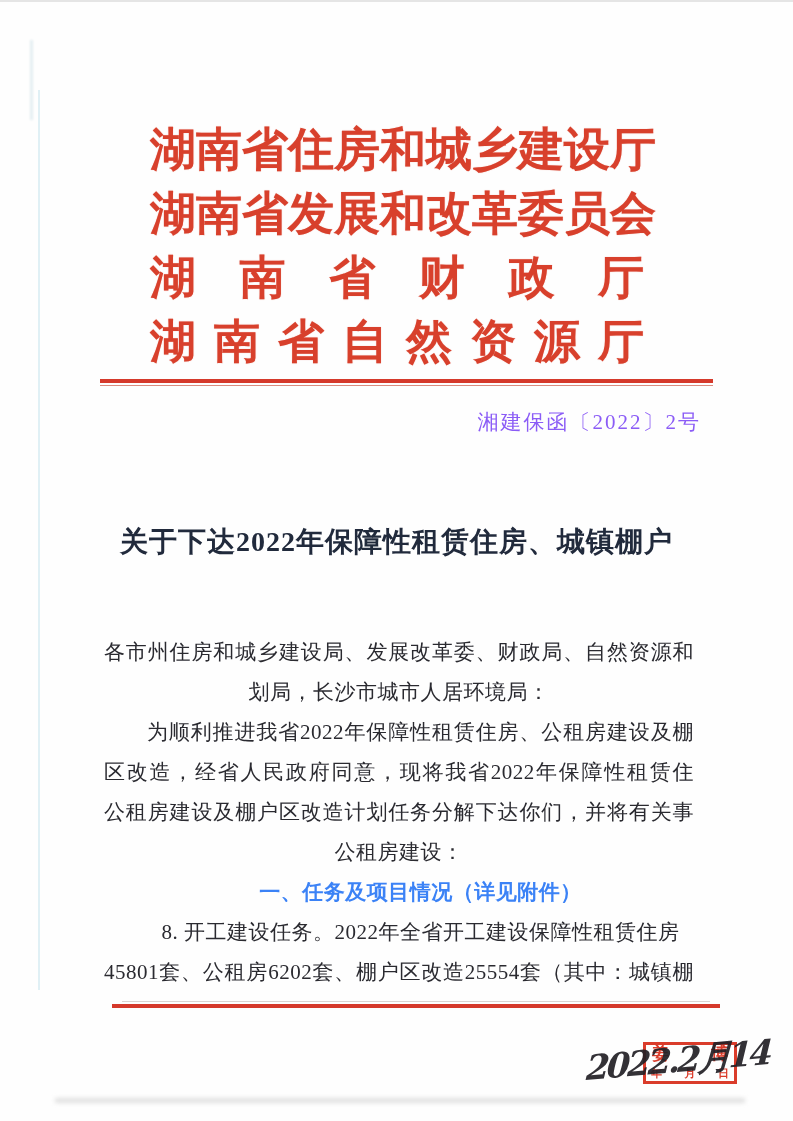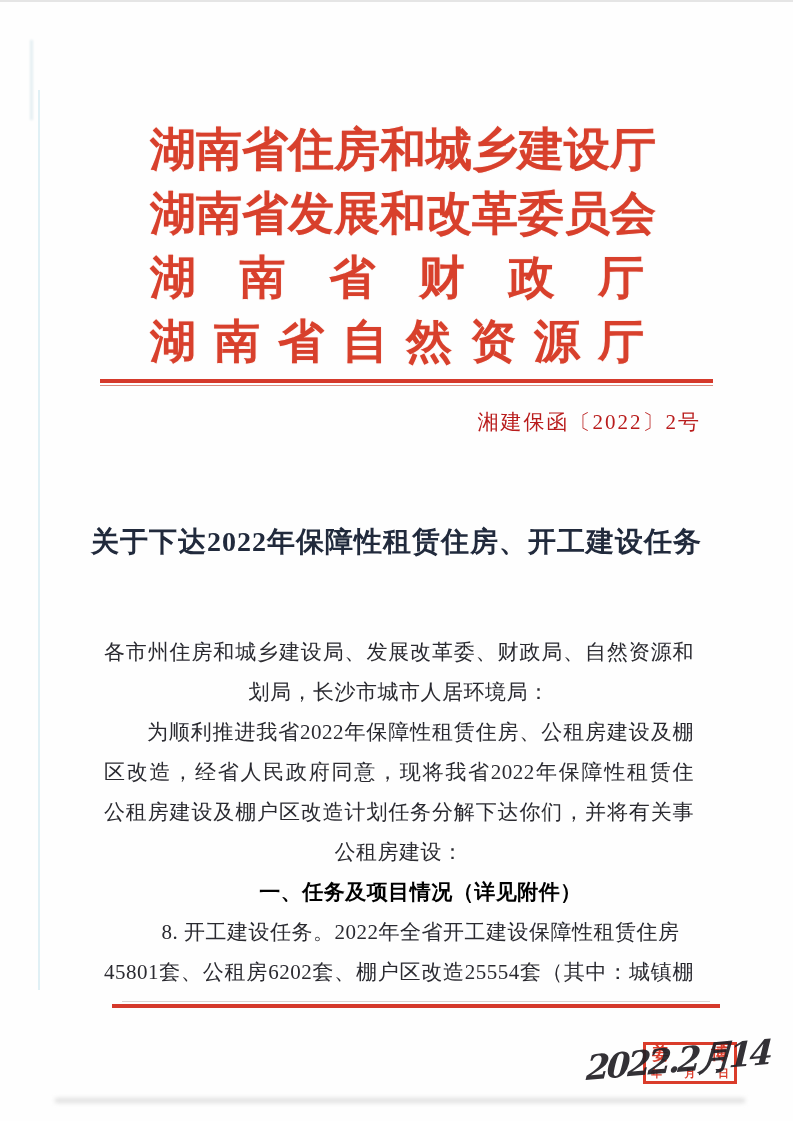--- a/index.html
+++ b/index.html
@@ -26,42 +26,42 @@
     height:64px;align-items:center;
     font-size:46px;line-height:64px;
     white-space:nowrap;
     text-shadow:0 0 1px rgba(216,64,44,.45);
   }
   .rule-double{position:absolute;left:100px;top:379px;width:613px;height:4px;background:#d5392b;}
   .rule-double::after{content:"";position:absolute;left:0;top:6px;width:613px;height:1px;background:#d98c80;}
 
   .doc-number{
     position:absolute;right:92px;top:408px;
-    font-size:21px;color:#b91c1c;letter-spacing:2px;
+    font-size:21px;color:#8b5cf6;letter-spacing:2px;
   }
 
   .doc-title{
     position:absolute;left:70px;top:516px;width:653px;
     text-align:center;color:#212a3c;font-weight:bold;
     font-size:28px;line-height:52px;letter-spacing:1px;
   }
 
   .body-text{
     position:absolute;left:104px;top:632px;width:590px;
     color:#2a2a30;font-size:21px;
   }
   .b-line{
     height:40px;line-height:40px;white-space:nowrap;
     letter-spacing:.5px;
     text-align:center;
   }
   .b-line.full{text-align:justify;text-align-last:justify;white-space:normal;overflow:hidden;}
   .b-line.indent{padding-left:43px;}
   .b-line.indent.full{text-align-last:justify;}
-  .b-line.bold{font-weight:bold;color:#000000;}
+  .b-line.bold{font-weight:bold;color:#3b82f6;}
 
   .rule-bottom{position:absolute;left:112px;top:1004px;width:608px;height:4px;background:#d5392b;}
   .rule-bottom::before{content:"";position:absolute;left:10px;top:-3px;width:588px;height:1px;background:#c9c2be;opacity:.7;}
 
   
   .stamp{
     position:absolute;left:643px;top:1042px;width:94px;height:42px;
     border:3px solid #da3c2b;box-sizing:border-box;
     display:flex;flex-direction:column;justify-content:space-between;
     background:rgba(255,255,255,0);
@@ -140,21 +140,21 @@
         <span>源</span>
         <span>厅</span>
       </div>
   </div>
 
   <div class="rule-double"></div>
 
   <div class="doc-number">湘建保函〔2022〕2号</div>
 
   <div class="doc-title">
-    <div>关于下达2022年保障性租赁住房、开工建设任务</div>
+    <div>关于下达2022年保障性租赁住房、城镇棚户</div>
   </div>
 
   <div class="body-text">
     <div class="b-line full">各市州住房和城乡建设局、发展改革委、财政局、自然资源和规</div>
     <div class="b-line">划局，长沙市城市人居环境局：</div>
     <div class="b-line indent full">为顺利推进我省2022年保障性租赁住房、公租房建设及棚户</div>
     <div class="b-line full">区改造，经省人民政府同意，现将我省2022年保障性租赁住房、</div>
     <div class="b-line full">公租房建设及棚户区改造计划任务分解下达你们，并将有关事项</div>
     <div class="b-line">公租房建设：</div>
     <div class="b-line indent bold">一、任务及项目情况（详见附件）</div>

